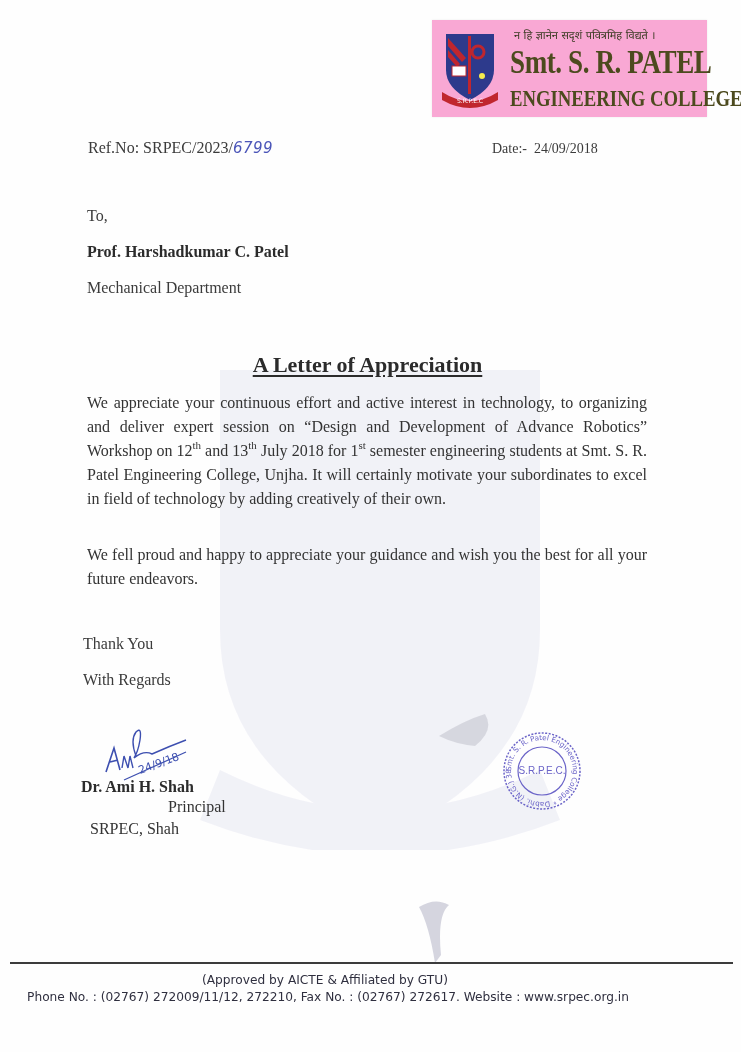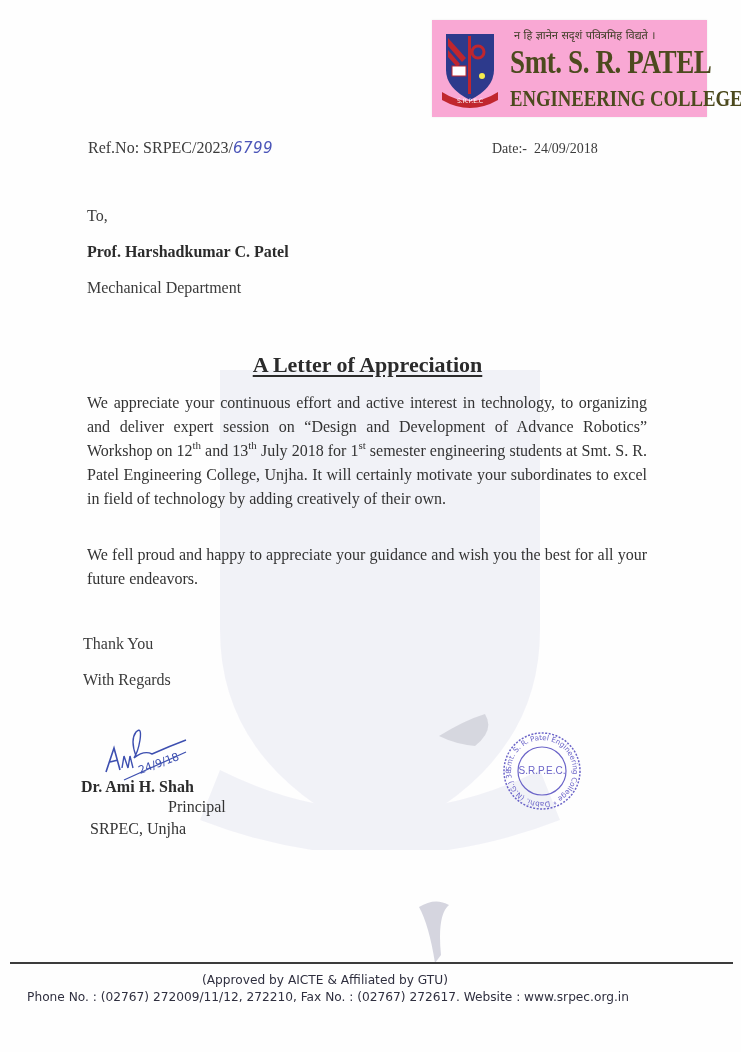--- a/index.html
+++ b/index.html
@@ -221,21 +221,21 @@
 
   <svg class="signature" viewBox="0 0 90 62">
     <path d="M6 50 L14 26 L20 48 M10 40 L18 38" fill="none" stroke="#3d4fb0" stroke-width="1.6"></path>
     <path d="M22 46 L24 34 L28 46 L30 34 L33 46" fill="none" stroke="#3d4fb0" stroke-width="1.4"></path>
     <path d="M36 34 Q30 18 36 10 Q42 4 40 18 Q38 30 34 36 Q44 28 52 32 Q70 24 86 18" fill="none" stroke="#3d4fb0" stroke-width="1.4"></path>
     <path d="M24 58 L86 30" fill="none" stroke="#3d4fb0" stroke-width="1.2"></path>
     <text x="40" y="52" font-size="11" fill="#3d4fb0" font-family="DejaVu Sans, sans-serif" transform="rotate(-20 40 52)">24/9/18</text>
   </svg>
   <div class="signer-name">Dr. Ami H. Shah</div>
   <div class="signer-title">Principal</div>
-  <div class="signer-org">SRPEC, Unjha</div>
+  <div class="signer-org">SRPEC, Shah</div>
 
   <svg class="stamp" viewBox="0 0 90 80">
     <defs>
       <path id="ringpath" d="M45 40 m-31 0 a31 31 0 1 1 62 0 a31 31 0 1 1 -62 0"></path>
     </defs>
     <circle cx="45" cy="40" r="38" fill="none" stroke="#6b64c8" stroke-width="1.5" stroke-dasharray="2 1.5"></circle>
     <circle cx="45" cy="40" r="24" fill="none" stroke="#6b64c8" stroke-width="1.2"></circle>
     <text font-size="7.2" fill="#6b64c8" font-family="DejaVu Sans, sans-serif">
       <textPath href="#ringpath">Smt. S. R. Patel Engineering College * Dabhi. (N.G.) 384170 *</textPath>
     </text>

